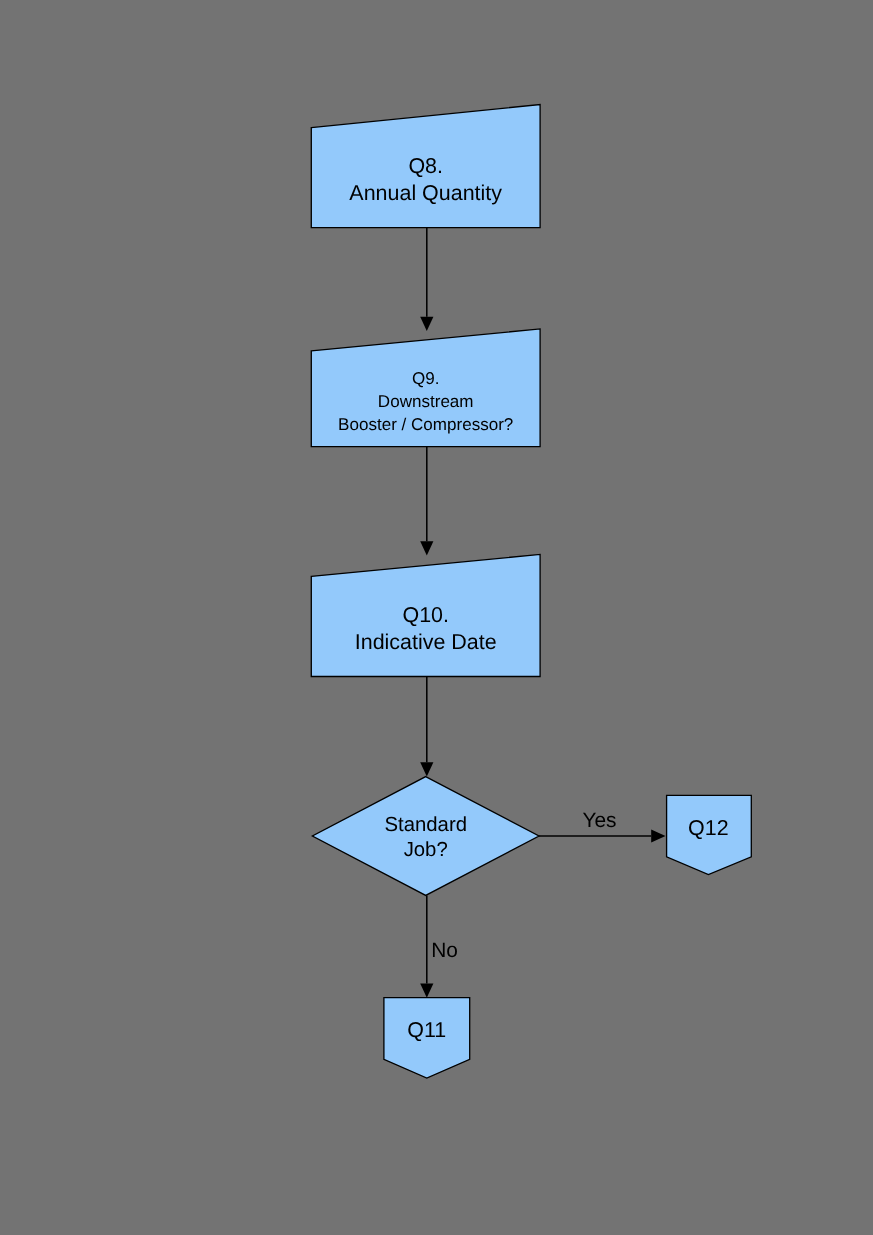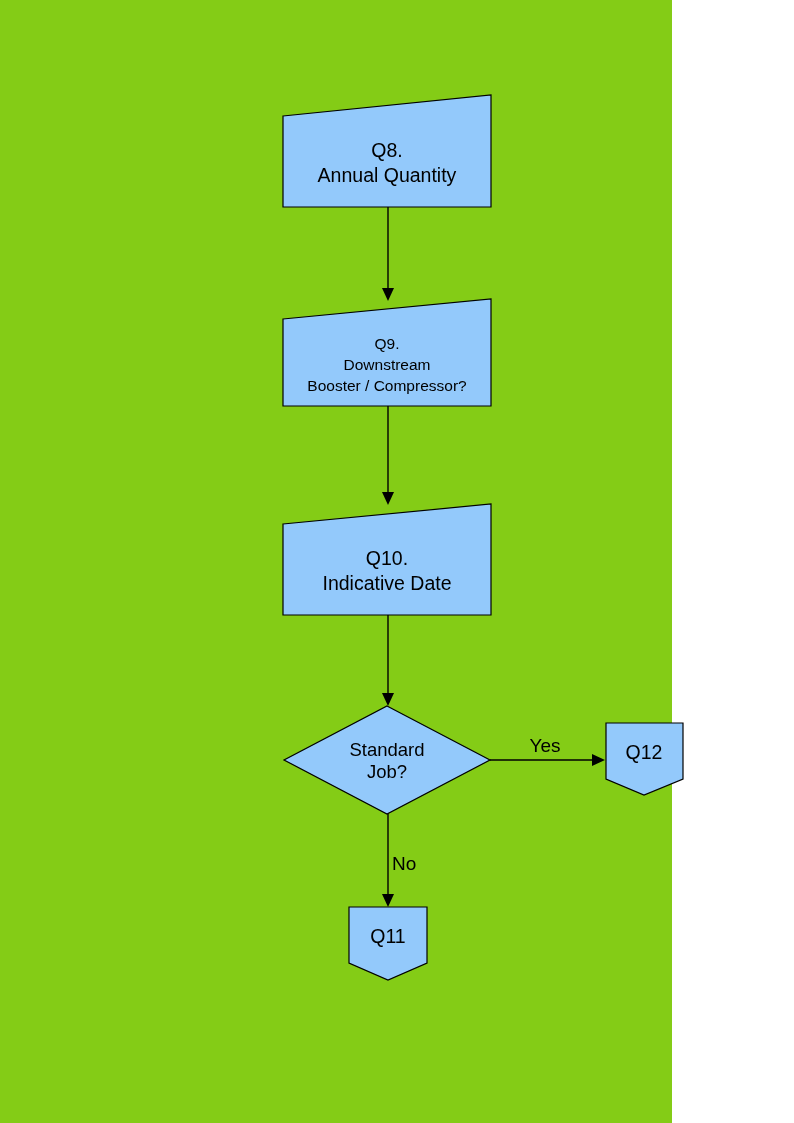--- a/index.html
+++ b/index.html
@@ -8,23 +8,23 @@
     background: #ffffff;
   }
   body {
     width: 794px;
     height: 1123px;
     overflow: hidden;
     font-family: "Liberation Sans", sans-serif;
   }
   #flow-root {
     position: relative;
-    width: 672px;
+    width: 794px;
     height: 1123px;
-    background: #84cc16;
+    background: #737373;
   }
   svg#flow-svg {
     display: block;
     width: 794px;
     height: 1123px;
   }
   .node-shape {
     stroke: #000000;
     stroke-width: 1.2;
     stroke-linejoin: miter;

